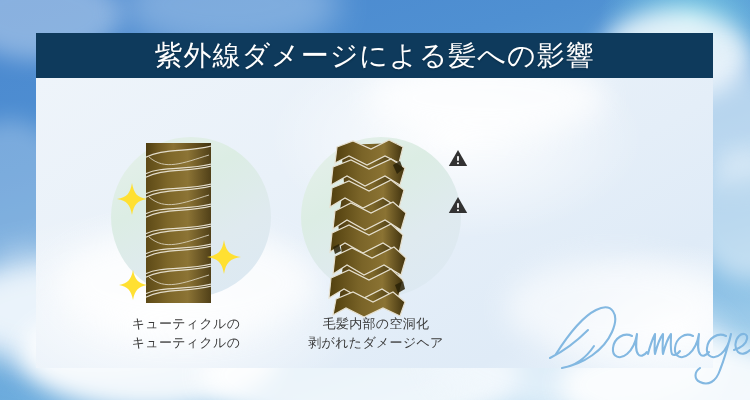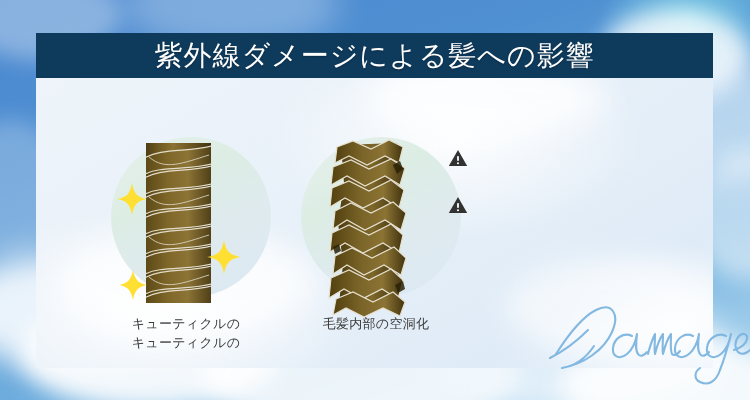--- a/index.html
+++ b/index.html
@@ -170,20 +170,21 @@
           </g>
 
           <g fill="#2a2207" opacity=".85">
             <path d="M112 42 l7 -4 l3 8 l-6 5 Z"></path>
             <path d="M52 124 l6 -3 l2 7 l-6 3 Z"></path>
             <path d="M114 162 l8 -4 l2 8 l-7 4 Z"></path>
           </g>
         </svg>
         <div class="cap" style="top:192px;">
           <span>毛髪内部の空洞化</span><br>
+          <span>剥がれたダメージヘア</span>
         </div>
       </div>
 
       <div class="list">
 
         <div class="li">
           <span class="li-ico">
             <svg width="20" height="18" viewBox="0 0 20 18">
               <path d="M10 1 L19.2 17 L0.8 17 Z" fill="#323232"></path>
               <rect x="9.1" y="7" width="1.8" height="5.1" rx="0.8" fill="#fff"></rect>

